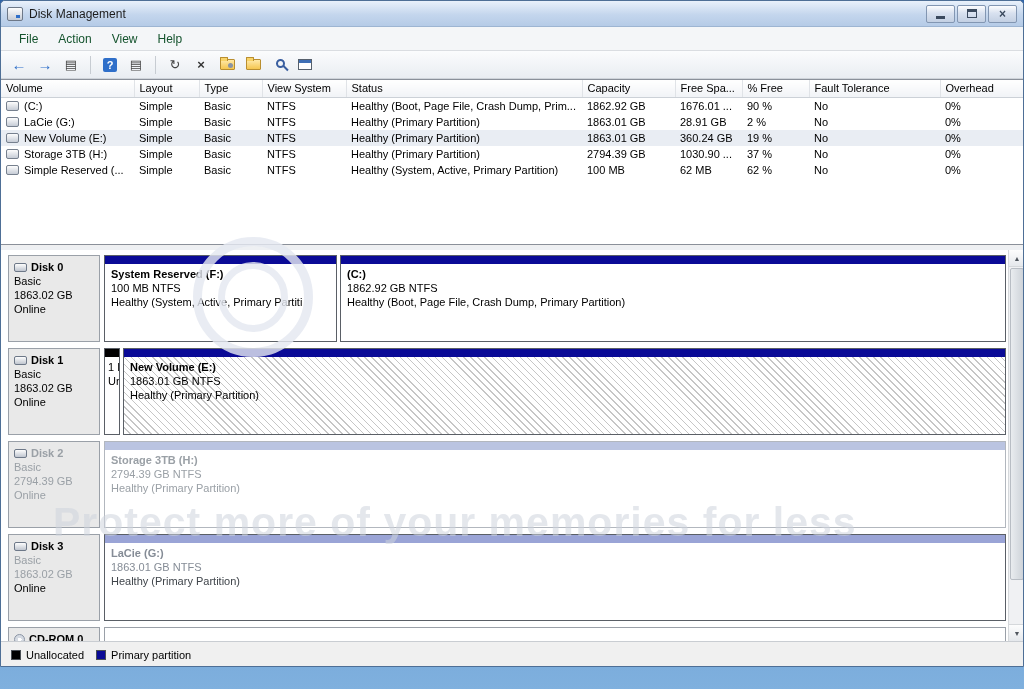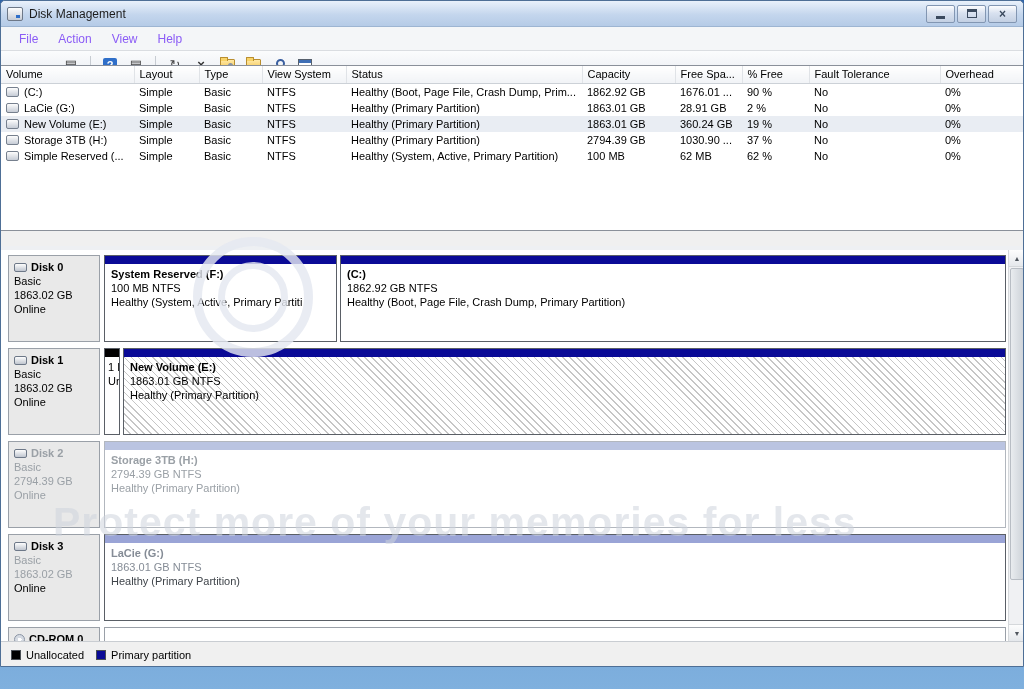--- a/index.html
+++ b/index.html
@@ -13,41 +13,41 @@
   .app-icon{width:16px;height:14px;background:linear-gradient(#fdfdfd,#c6ccd6);border:1px solid #6d7888;border-radius:2px;position:relative}
   .app-icon::after{content:"";position:absolute;right:2px;bottom:2px;width:4px;height:3px;background:#2f6fc9}
   .title-text{font-size:12px;color:#1c1c1c;margin-left:6px}
   .win-buttons{margin-left:auto;display:flex;gap:2px}
   .win-btn{width:29px;height:18px;border:1px solid #8296b2;border-radius:2px;background:linear-gradient(#fdfdfe,#d8e1ef 45%,#c3d0e3);display:flex;align-items:center;justify-content:center;color:#3b4a5e;font-size:11px}
   .min-glyph{width:9px;height:3px;background:#3b4a5e;margin-top:8px}
   .max-glyph{width:10px;height:9px;border:1px solid #3b4a5e;border-top-width:3px}
   .close-glyph{font-weight:bold;font-size:12px;line-height:10px}
 
   
-  .menubar{height:24px;background:#f4f6f8;border-bottom:1px solid #dadde1;display:flex;align-items:center;padding-left:8px;font-size:12px;color:#8b5cf6}
+  .menubar{height:24px;background:#f4f6f8;border-bottom:1px solid #dadde1;display:flex;align-items:center;padding-left:8px;font-size:12px;color:#14532d}
   .menu-item{padding:3px 10px;cursor:default}
 
   
   .toolbar{height:28px;background:linear-gradient(#fbfcfd,#e9edf2);border-bottom:1px solid #cfd4da;display:flex;align-items:center;padding-left:6px;gap:2px}
   .tbtn{width:24px;height:22px;display:flex;align-items:center;justify-content:center;border-radius:3px}
   .tbtn .arrow{color:#2f6fc9;font-weight:bold;font-size:15px;line-height:15px}
   .tbtn .mono{color:#444;font-size:13px;line-height:14px}
   .help-badge{background:#2f6fc9;color:#fff;width:14px;height:14px;border-radius:2px;font-size:11px;line-height:14px;text-align:center;font-weight:bold}
   .xglyph{color:#333;font-weight:bold;font-size:13px}
   .tsep{width:1px;height:18px;background:#c7ccd2;margin:0 5px}
   .i-folder{width:15px;height:11px;background:linear-gradient(#ffe9a8,#f5c64f);border:1px solid #b98e2f;border-radius:1px;position:relative}
   .i-folder::before{content:"";position:absolute;left:-1px;top:-3px;width:6px;height:3px;background:#f8d368;border:1px solid #b98e2f;border-bottom:none;border-radius:1px 1px 0 0}
   .i-folder.gear::after{content:"";position:absolute;right:1px;bottom:1px;width:5px;height:5px;border-radius:50%;background:#8a94a4}
   .i-mag{width:9px;height:9px;border:2px solid #3a5fa0;border-radius:50%;position:relative;margin:-3px -3px 0 0}
   .i-mag::after{content:"";position:absolute;width:7px;height:2px;background:#3a5fa0;transform:rotate(45deg);right:-6px;bottom:-3px}
   .i-console{width:14px;height:11px;border:1px solid #56606c;background:#fff}
   .i-console::before{content:"";display:block;height:3px;background:#3f6fb5}
 
   
-  .volume-pane{position:absolute;left:0;top:64px;width:1024px;height:166px;background:#fff;border-top:1px solid #8a909a;border-bottom:1px solid #8a909a;overflow:hidden}
+  .volume-pane{position:absolute;left:0;top:78px;width:1024px;height:166px;background:#fff;border-top:1px solid #8a909a;border-bottom:1px solid #8a909a;overflow:hidden}
   table{border-collapse:collapse;table-layout:fixed;width:1024px;font-size:11px;color:#000}
   th{font-weight:normal;text-align:left;padding:2px 5px 3px;border-right:1px solid #e0e3e7;border-bottom:1px solid #ccd1d7;background:linear-gradient(#ffffff,#f1f3f6);height:17px;overflow:hidden;white-space:nowrap}
   td{padding:1px 5px;white-space:nowrap;overflow:hidden;height:16px}
   tr.selected td{background:#e9edf3}
   .vol-icon{display:inline-block;width:13px;height:10px;background:linear-gradient(#fdfdfd,#c6ccd6);border:1px solid #76808e;border-radius:2px;margin-right:5px;vertical-align:-1px}
 
   .splitter{position:absolute;left:0;top:245px;width:1024px;height:4px;background:#eef0f3}
 
   
   .disk-pane{position:absolute;left:0;top:249px;width:1024px;height:391px;background:#fff;overflow:hidden}

